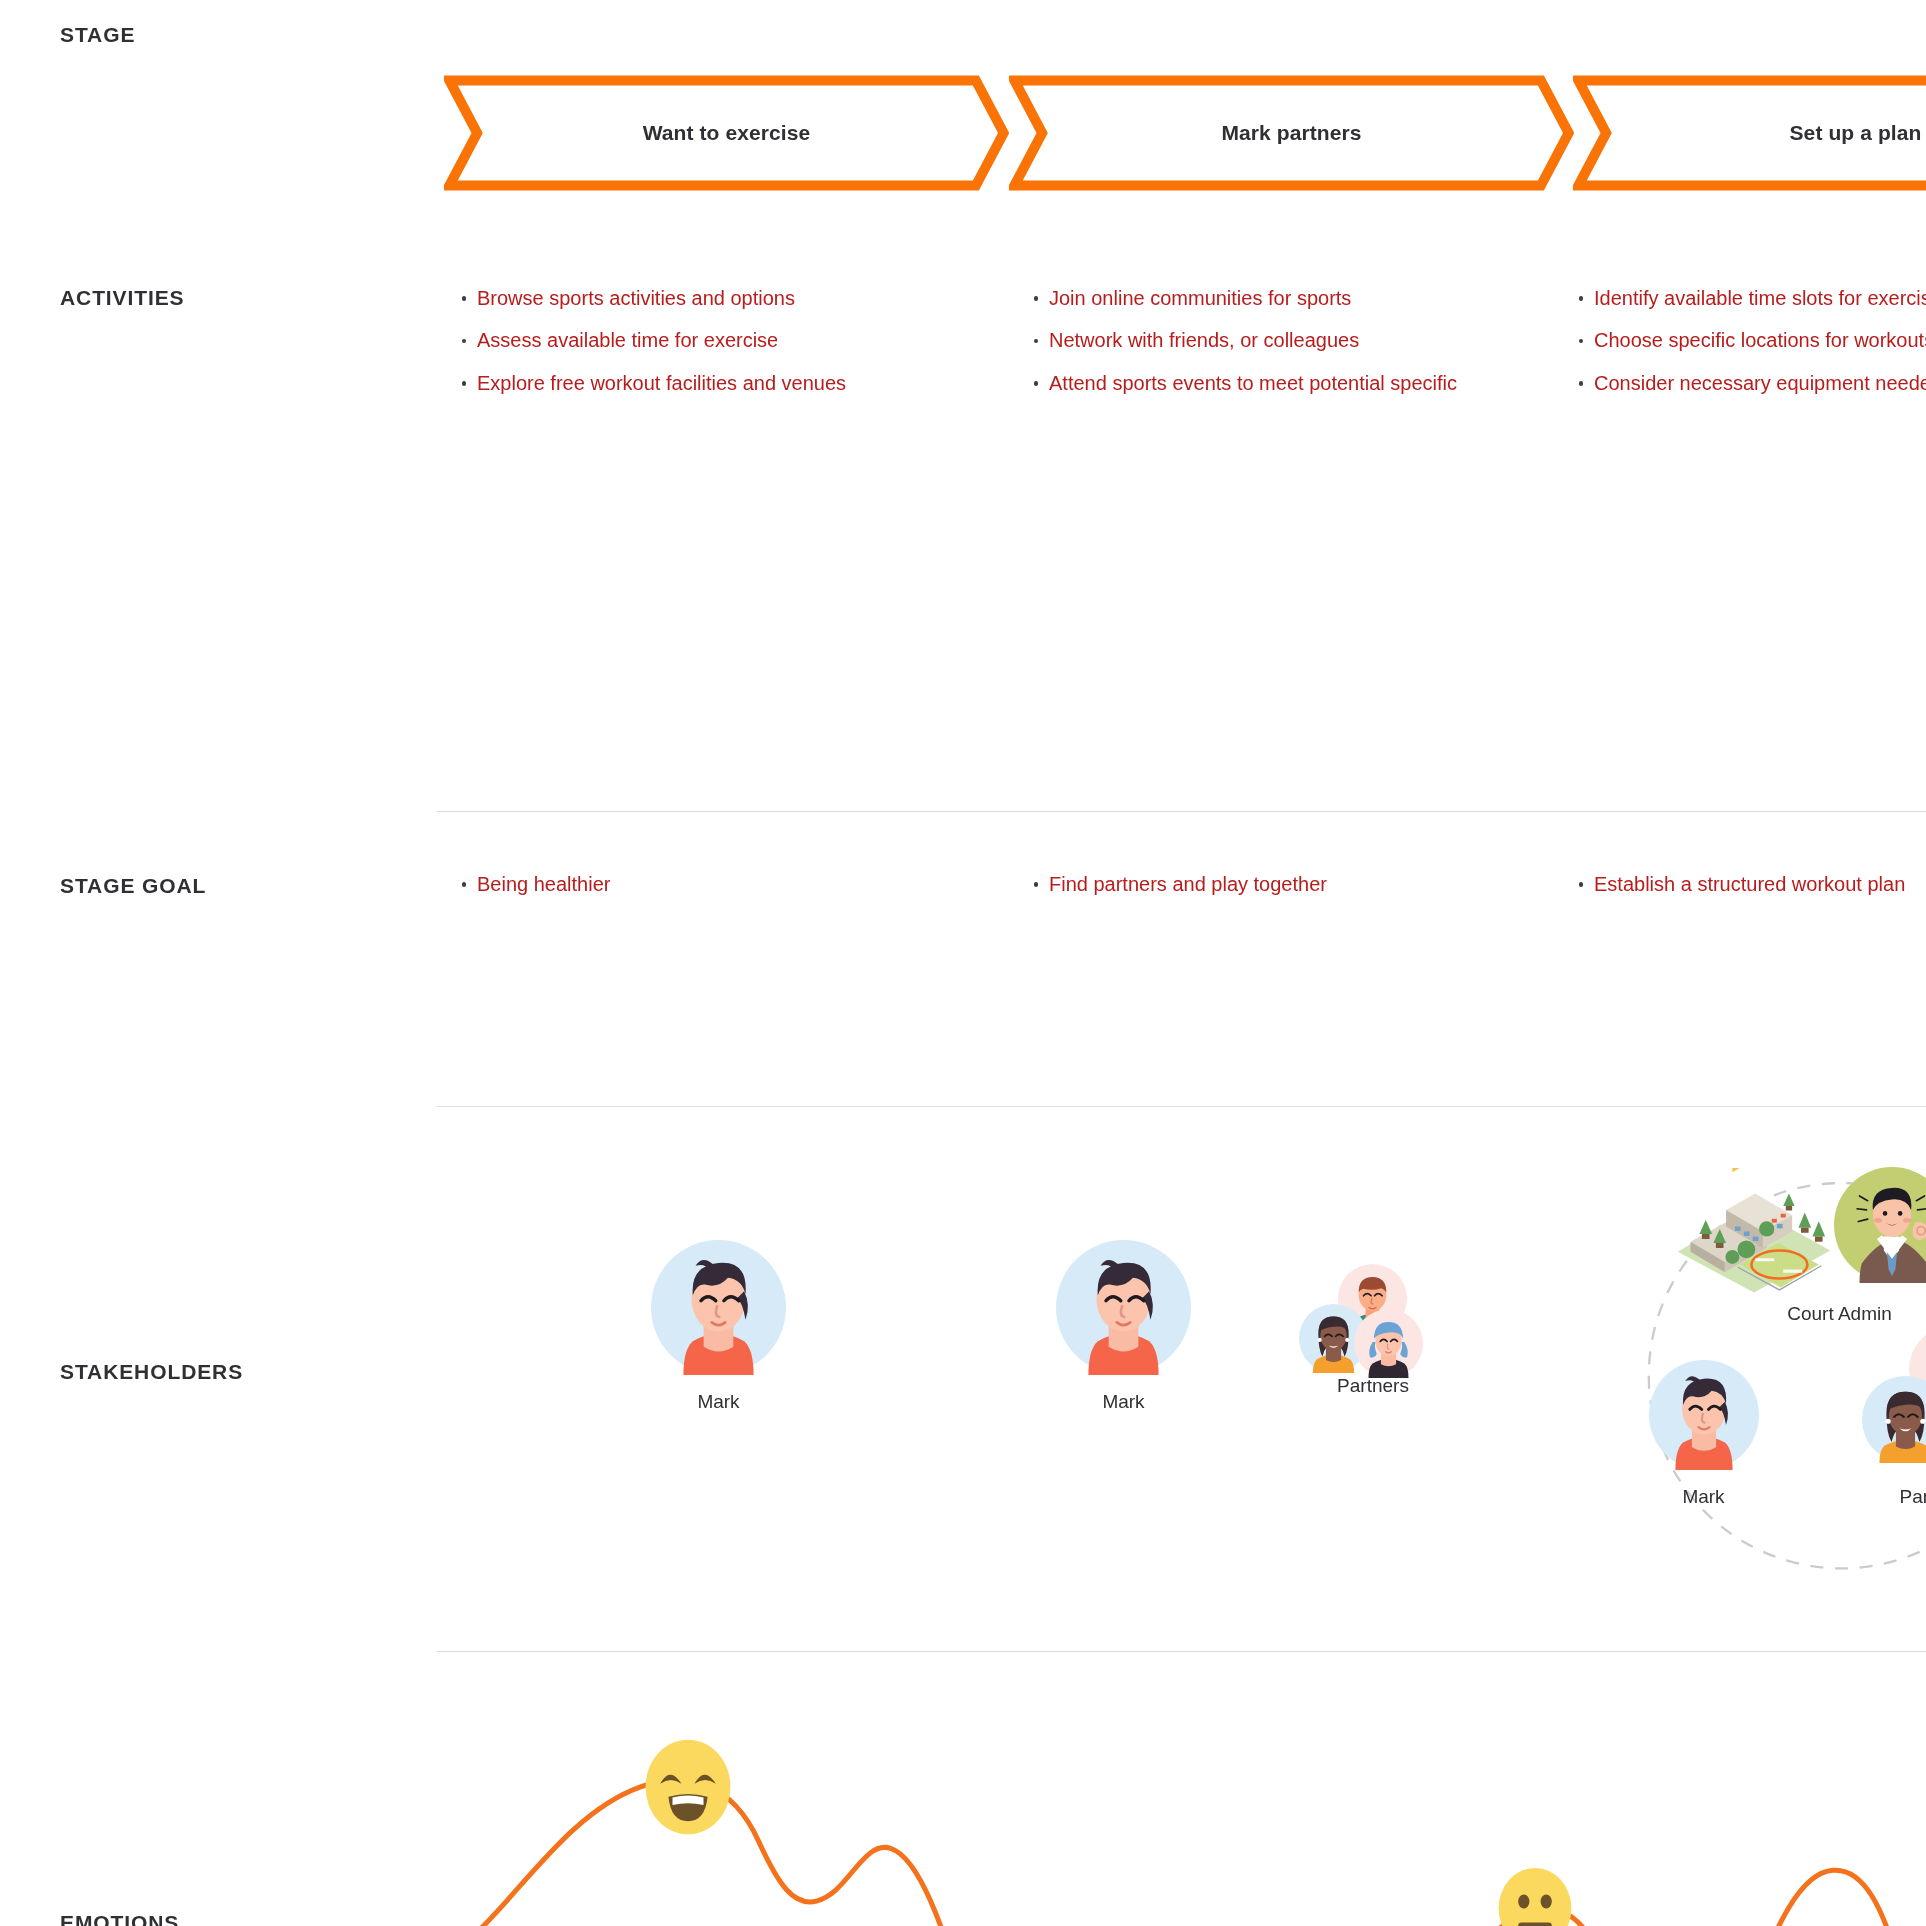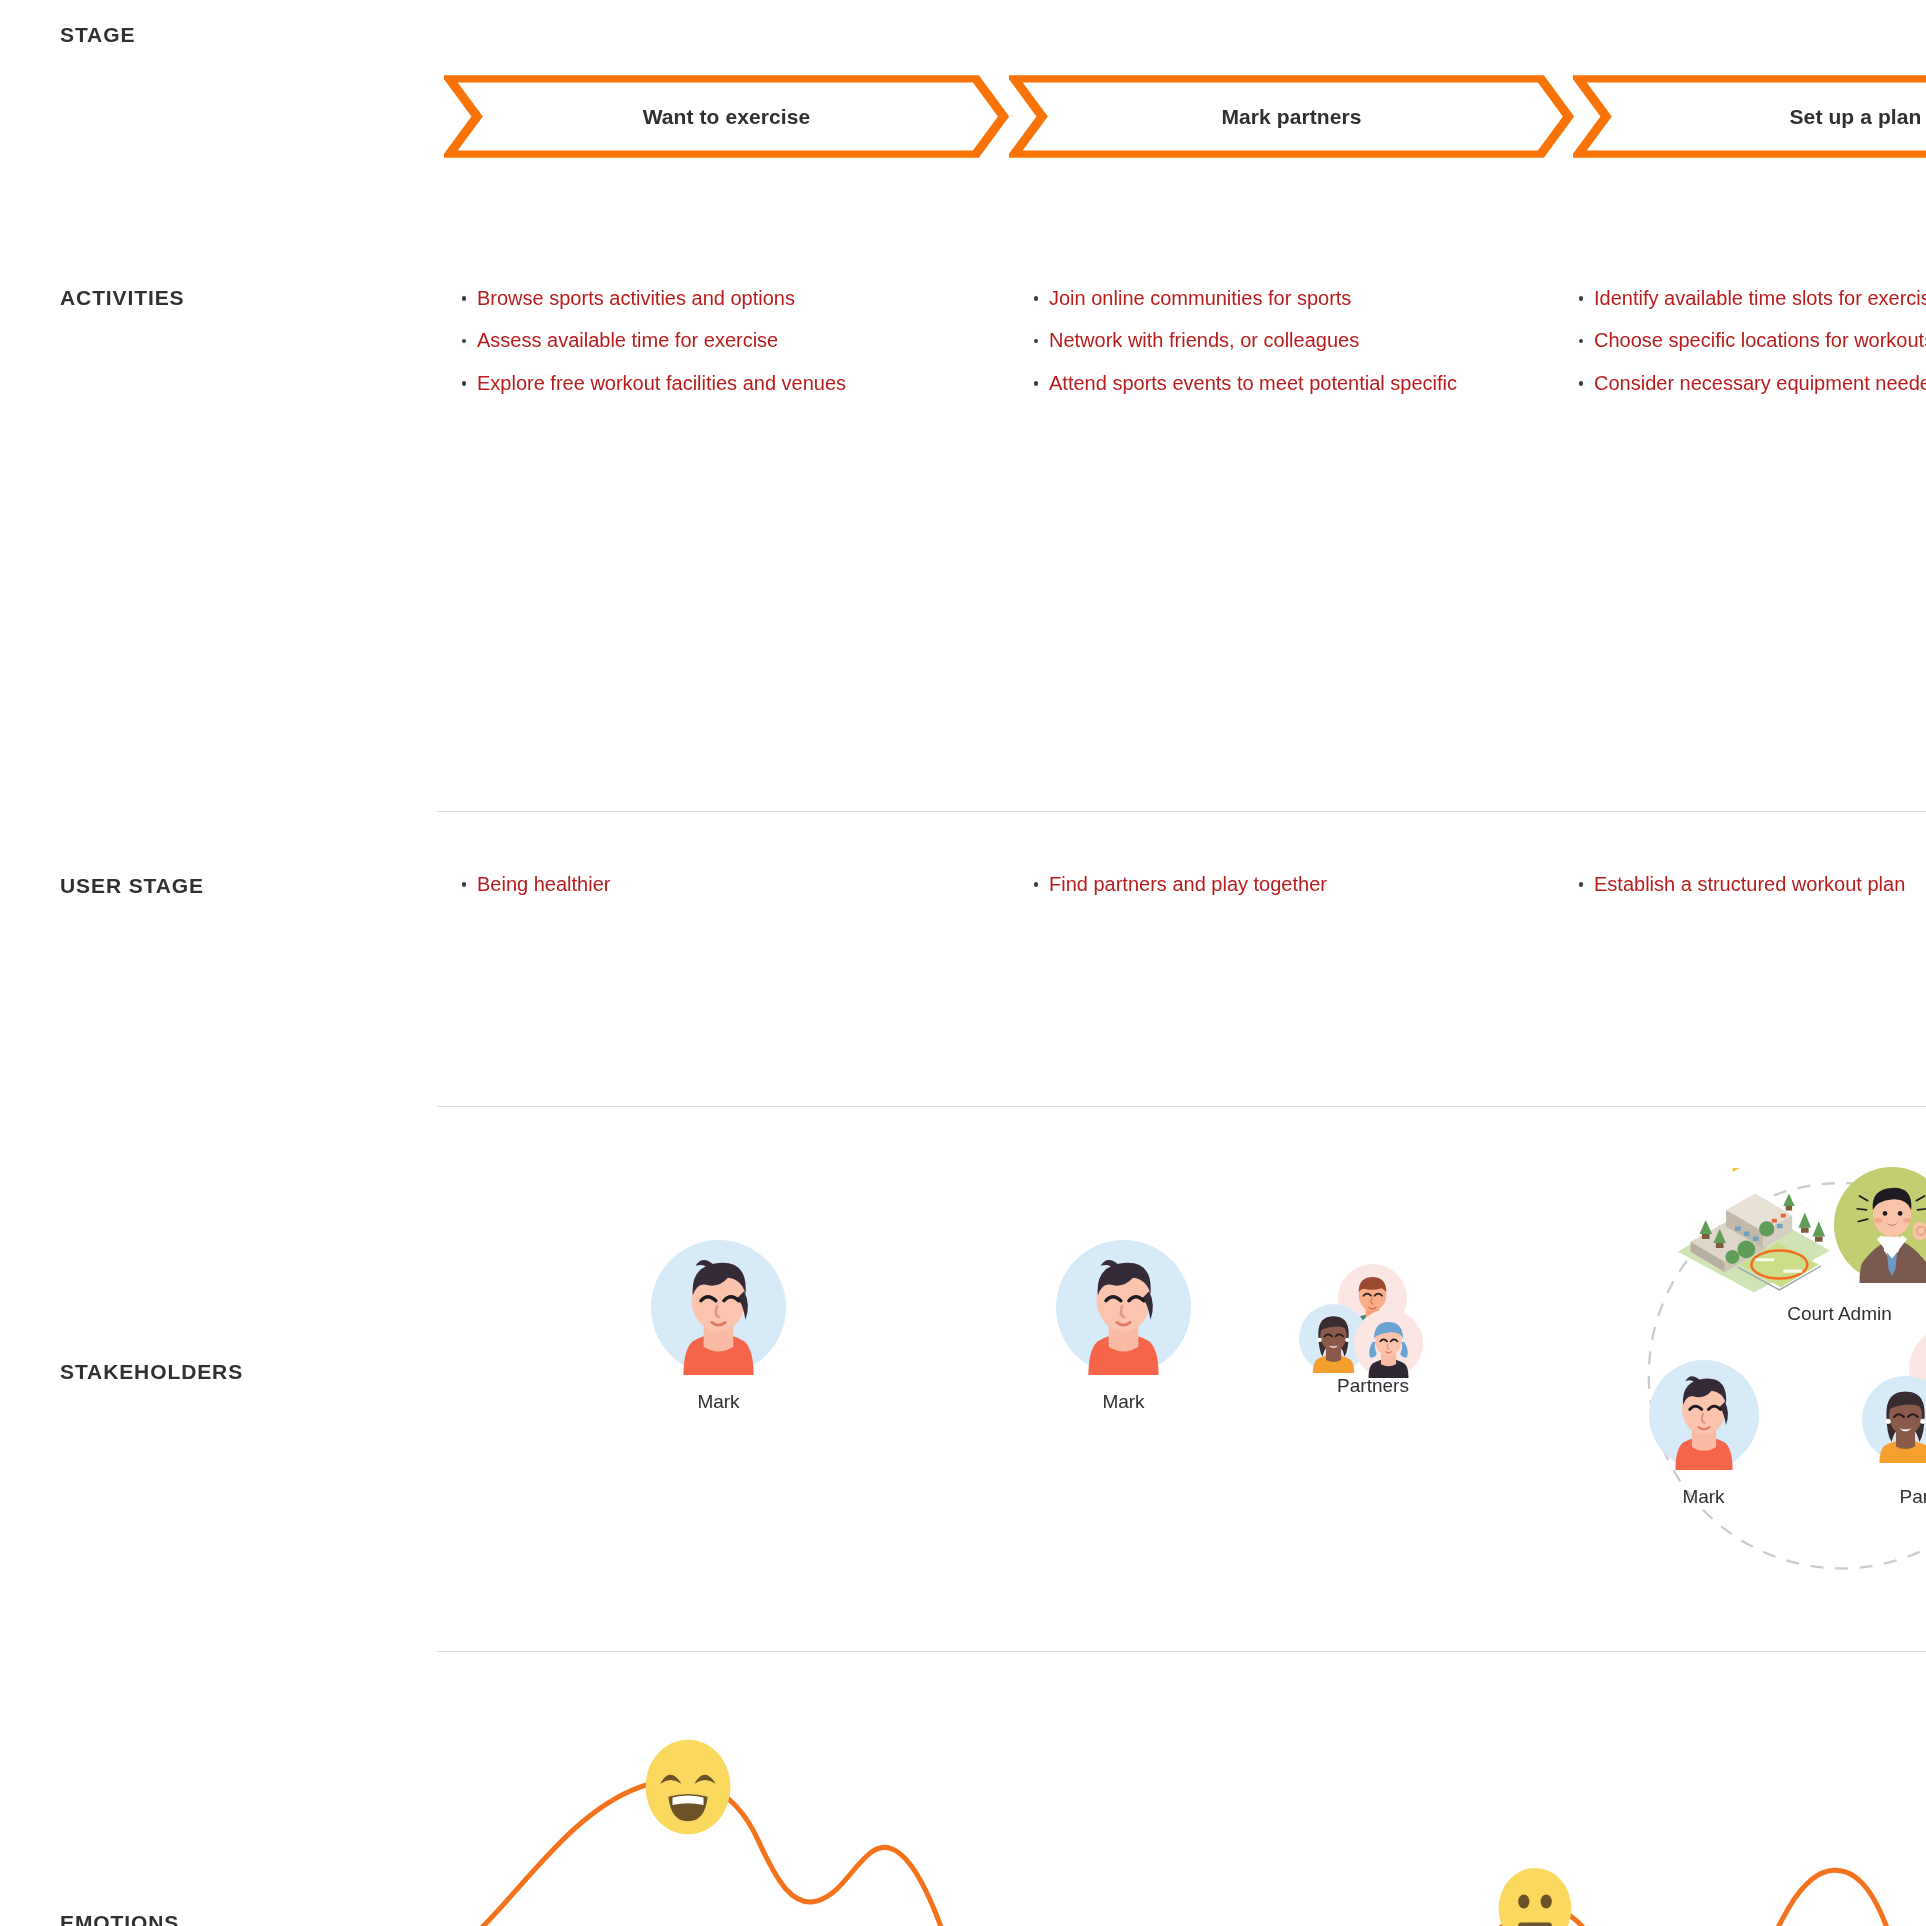--- a/index.html
+++ b/index.html
@@ -26,21 +26,21 @@
     letter-spacing: 0.9px;
     color: #2f3033;
     white-space: nowrap;
   }
 
   
   .stage-row { position: absolute; top: 75px; left: 444px; height: 116px; width: 2257px; }
   .chev {
     position: absolute;
     top: 0;
-    height: 83px;
+    height: 116px;
     display: flex;
     align-items: center;
     justify-content: center;
   }
   .chev svg { position: absolute; inset: 0; width: 100%; height: 100%; }
   .chev-label {
     position: relative;
     font-size: 21px;
     font-weight: 700;
     color: #2f3033;
@@ -94,21 +94,21 @@
 
   svg.layer { position: absolute; inset: 0; width: 100%; height: 100%; pointer-events: none; }
 </style>
 </head>
 <body>
 
 <div class="canvas">
 
   <div class="row-label" style="top:23px">STAGE</div>
   <div class="row-label" style="top:286px">ACTIVITIES</div>
-  <div class="row-label" style="top:874px">USER STAGE</div>
+  <div class="row-label" style="top:874px">STAGE GOAL</div>
   <div class="row-label" style="top:1360px">STAKEHOLDERS</div>
   <div class="row-label" style="top:1911px">EMOTIONS</div>
 
   <div class="stage-row">
 
     <div class="chev" style="left:0px;width:565px">
       <svg viewBox="0 0 1466 300" preserveAspectRatio="none">
         <path d="M14 14 L1380 14 L1452 150 L1380 286 L14 286 L86 150 Z" fill="#ffffff" stroke="#F97306" stroke-width="26" stroke-linejoin="miter"></path>
       </svg>
       <span class="chev-label">Want to exercise</span>

